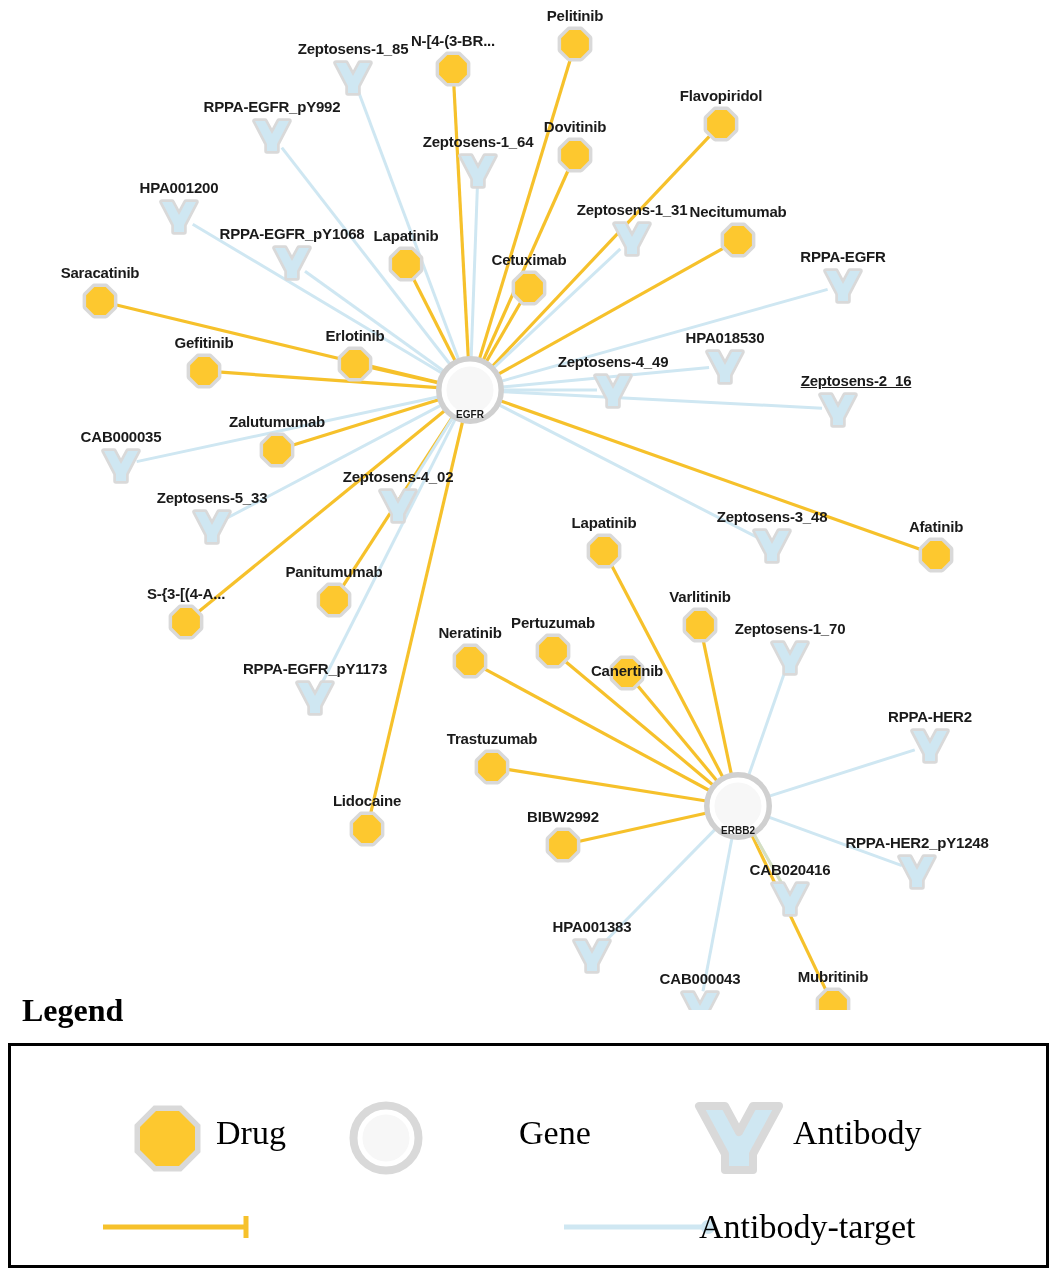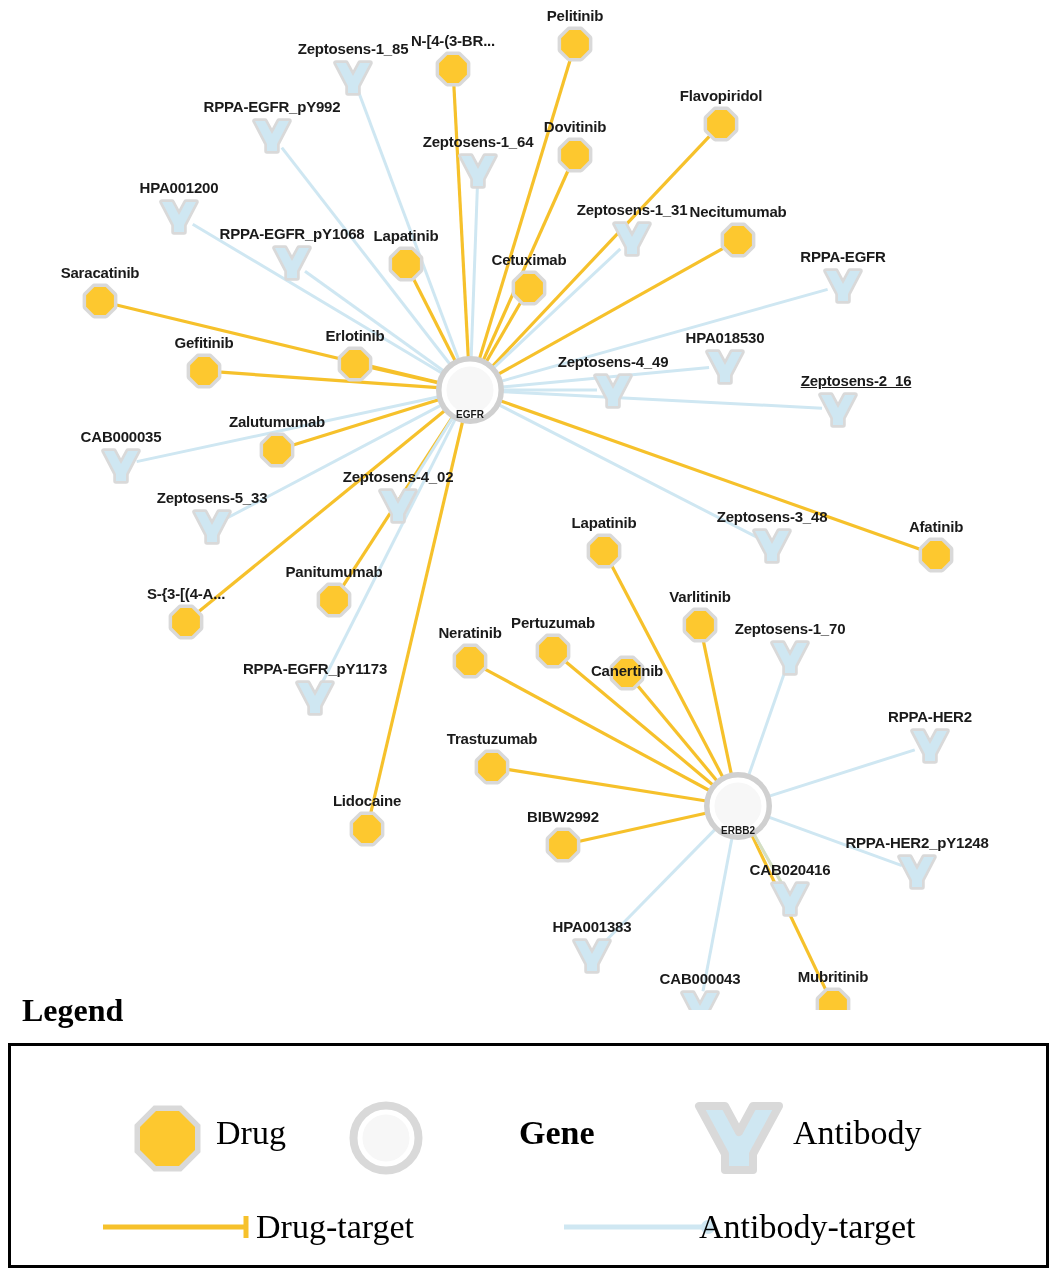--- a/index.html
+++ b/index.html
@@ -390,17 +390,16 @@
       <line x1="92" y1="181" x2="235" y2="181" stroke="#F6C12B" stroke-width="5"></line>
       <line x1="235" y1="170" x2="235" y2="192" stroke="#F6C12B" stroke-width="5"></line>
     </g>
 
     <g>
       <line x1="553" y1="181" x2="695" y2="181" stroke="#CFE7F2" stroke-width="5"></line>
       <circle cx="697" cy="181" r="7" fill="#CFE7F2"></circle>
     </g>
   </svg>
   <div class="legend-text" style="left:205px; top:68px;">Drug</div>
-  <div class="legend-text" style="left:508px; top:68px;font-weight:bold;">Gene</div>
+  <div class="legend-text" style="left:508px; top:68px;">Gene</div>
   <div class="legend-text" style="left:782px; top:68px;">Antibody</div>
-  <div class="legend-line-text" style="left:245px; top:162px;">Drug-target</div>
   <div class="legend-line-text" style="left:688px; top:162px;">Antibody-target</div>
 </div>
 
 </body></html>

